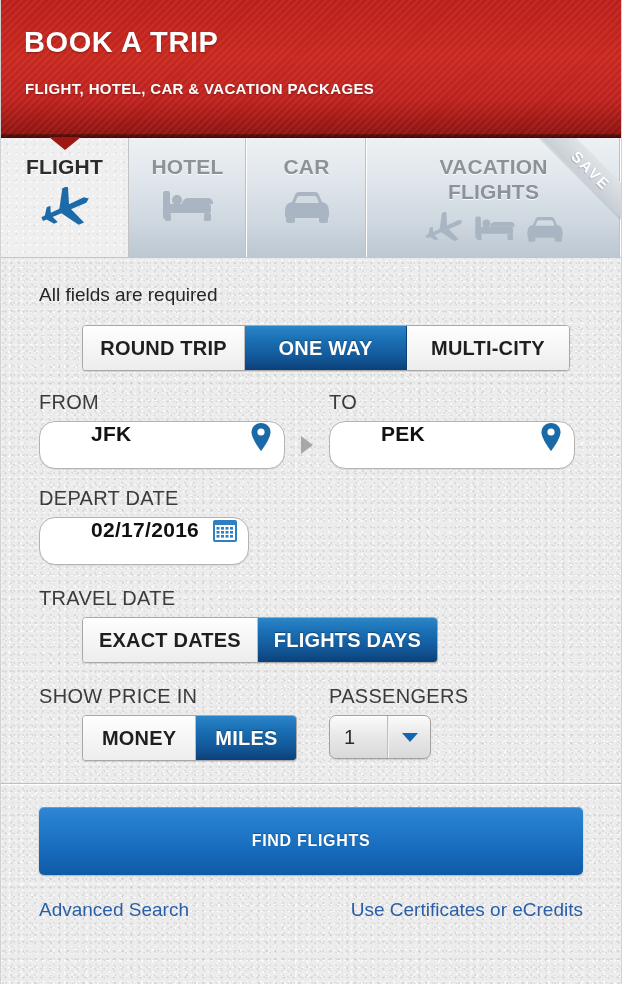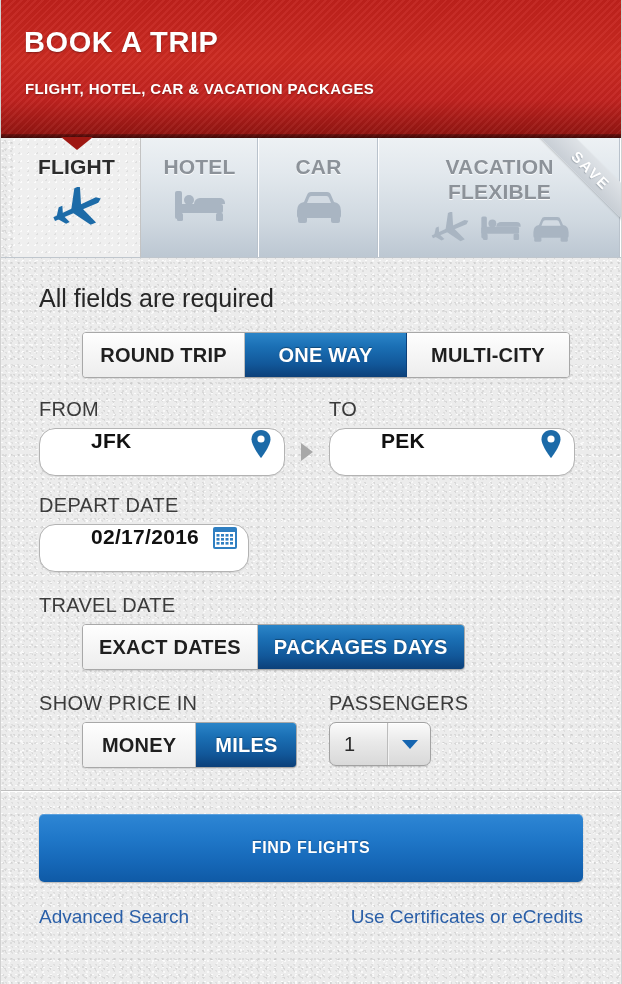--- a/index.html
+++ b/index.html
@@ -94,21 +94,20 @@
   }
   .tab:last-child { border-right: none; box-shadow: none; }
   .tab.active {
     background-color: #efefef;
     background-image:
       radial-gradient(circle at 20% 30%, rgba(255,255,255,.8) 0 1px, transparent 1px),
       radial-gradient(circle at 70% 70%, rgba(175,175,175,.25) 0 1px, transparent 1px);
     background-size: 7px 7px, 9px 9px;
     box-shadow: none;
     border-right: 1px solid #c3c3c3;
-    margin-left: 12px;
   }
   .tab-w-flight { width: 128px; }
   .tab-w-hotel  { width: 118px; }
   .tab-w-car    { width: 120px; }
   .tab-w-vac    { flex: 1 1 auto; }
 
   .tab-label {
     font-size: 21px;
     font-weight: bold;
     color: #8c9299;
@@ -165,21 +164,21 @@
     padding: 4px 0;
     text-shadow: 0 1px 1px rgba(130,140,150,.6);
     box-shadow: 0 1px 2px rgba(0,0,0,.18);
   }
 
   
   #form {
     padding: 26px 38px 0 38px;
   }
   .required-note {
-    font-size: 25px;
+    font-size: 19px;
     color: #262626;
     margin-bottom: 19px;
   }
 
   .field-label {
     font-size: 20px;
     color: #3b3b3b;
     letter-spacing: .3px;
     margin-bottom: 7px;
   }
@@ -413,21 +412,21 @@
             </g>
             <path d="M14 16 l2-5 q.6-2 2.5-2 h15 q1.9 0 2.5 2 l2 5 z" fill="#d2dae2"></path>
           </svg>
         </span>
       </div>
     </div>
 
     <div class="tab tab-w-vac">
       <div class="tab-label">
         <div>VACATION</div>
-        <div>FLEXIBLE</div>
+        <div>FLIGHTS</div>
       </div>
       <div class="tab-icons">
         <span>
           <svg width="44" height="34" viewBox="0 0 56 44">
             <g transform="rotate(-24 28 22)" fill="#a9b5c2">
               <path d="M3 20 L50 19 L54 22 L50 25 L3 24 Z"></path>
               <path d="M22 21 L34 2 L40 2 L33 21 Z"></path>
               <path d="M22 23 L34 42 L40 42 L33 23 Z"></path>
               <path d="M6 21 L12 13 L16 13 L13 21 Z"></path>
               <path d="M6 23 L12 31 L16 31 L13 23 Z"></path>
@@ -530,21 +529,21 @@
             </g>
           </svg>
         </div>
       </div>
     </div>
 
     <div class="travel-block">
       <div class="field-label">TRAVEL DATE</div>
       <div class="seg travel-seg">
         <div class="seg-btn">EXACT DATES</div>
-        <div class="seg-btn on">PACKAGES DAYS</div>
+        <div class="seg-btn on">FLIGHTS DAYS</div>
       </div>
     </div>
 
     <div class="bottom-row">
       <div class="price-col">
         <div class="field-label">SHOW PRICE IN</div>
         <div class="seg price-seg">
           <div class="seg-btn">MONEY</div>
           <div class="seg-btn on">MILES</div>
         </div>

